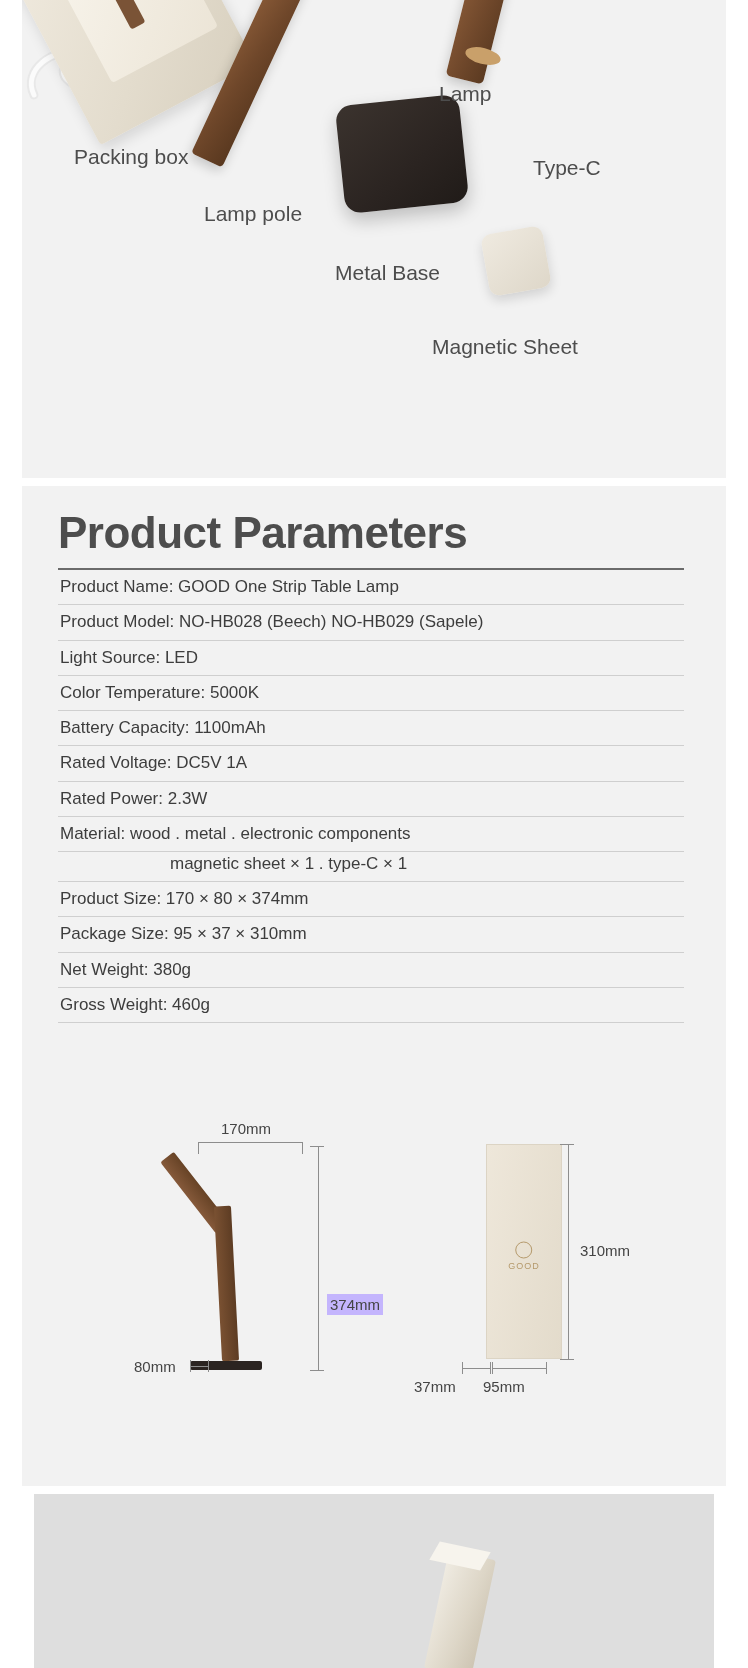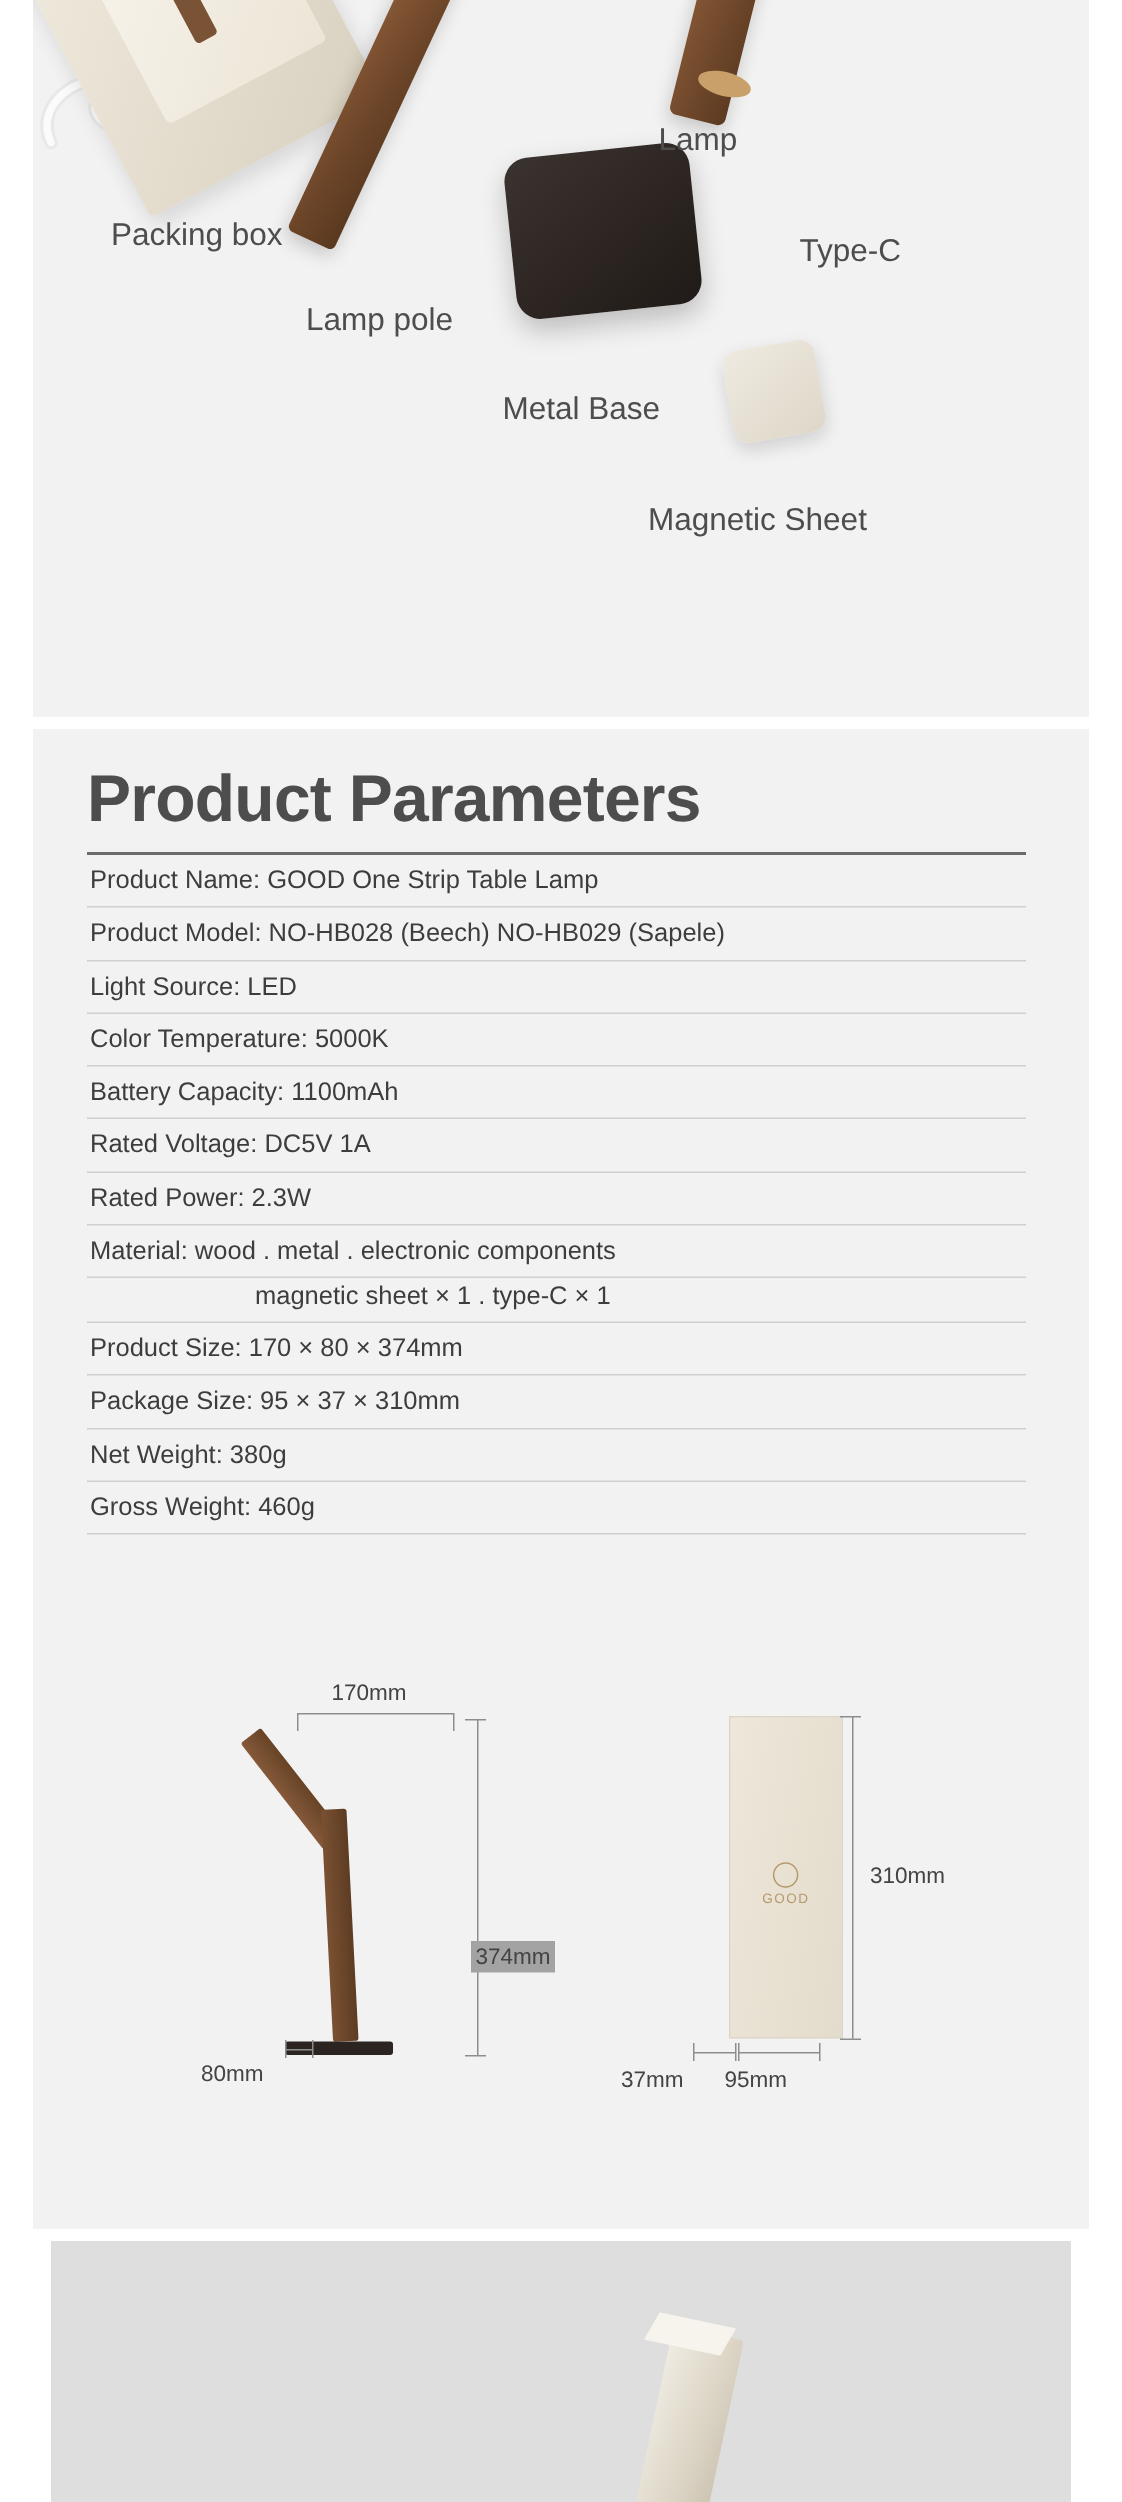--- a/index.html
+++ b/index.html
@@ -297,26 +297,26 @@
       <div class="lamp-dwg-base"></div>
 
       <div class="line-h" style="left:176px;top:26px;width:104px;"></div>
       <div class="tick-v" style="left:176px;top:26px;height:12px;"></div>
       <div class="tick-v" style="left:280px;top:26px;height:12px;"></div>
       <div class="dim-label" style="left:199px;top:4px;">170mm</div>
 
       <div class="line-v" style="left:296px;top:30px;height:224px;"></div>
       <div class="tick-h" style="left:288px;top:30px;width:14px;"></div>
       <div class="tick-h" style="left:288px;top:254px;width:14px;"></div>
-      <div class="dim-label" style="left:292px;top:178px;background:#a3a3a3;padding:2px 3px;text-align:right;">374mm</div>
+      <div class="dim-label" style="left:305px;top:178px;background:#c4b5fd;padding:2px 3px;text-align:right;">374mm</div>
 
       <div class="line-h" style="left:168px;top:250px;width:18px;"></div>
       <div class="tick-v" style="left:168px;top:244px;height:12px;"></div>
       <div class="tick-v" style="left:186px;top:244px;height:12px;"></div>
-      <div class="dim-label" style="left:112px;top:258px;text-align:center;">80mm</div>
+      <div class="dim-label" style="left:112px;top:242px;text-align:center;">80mm</div>
 
       <div class="box-dwg">
         <div class="box-dwg-logo">
           <div class="ring"></div>
           <span>GOOD</span>
         </div>
       </div>
 
       <div class="line-v" style="left:546px;top:28px;height:215px;"></div>
       <div class="tick-h" style="left:538px;top:28px;width:14px;"></div>

